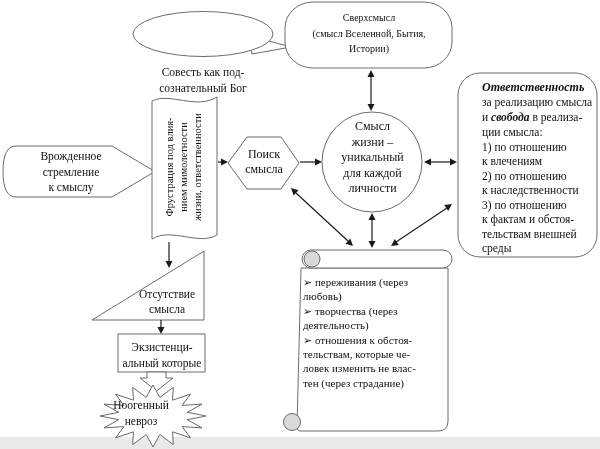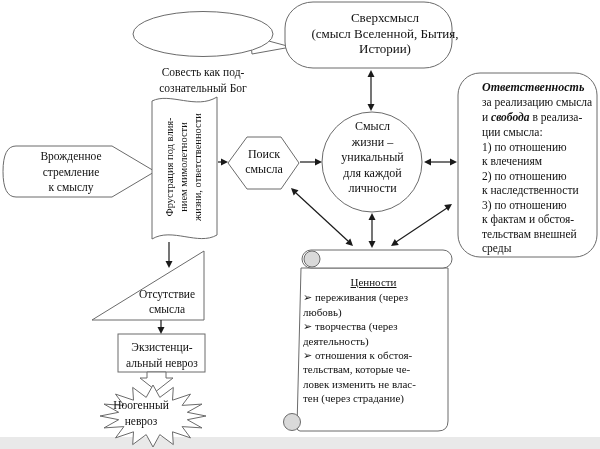--- a/index.html
+++ b/index.html
@@ -100,21 +100,21 @@
     </g>
     <g>
       <line class="aline" x1="161" y1="320" x2="161" y2="329"></line>
       <polygon class="ahead" points="161,334 157.5,327 164.5,327"></polygon>
     </g>
   </svg>
 
   <div class="t c" style="left:138px;top:18px;width:130px;line-height:15.5px;margin-top:47px;">Совесть как под-
 сознательный Бог</div>
 
-  <div class="t c" style="left:304px;top:10px;width:162px;font-size:13px;line-height:15.5px;">Сверхсмысл
+  <div class="t c" style="left:288px;top:10px;width:162px;font-size:10px;line-height:15.5px;">Сверхсмысл
 (смысл Вселенной, Бытия,
 Истории)</div>
 
   <div class="t c" style="left:10px;top:149px;width:122px;line-height:15.5px;">Врожденное
 стремление
 к смыслу</div>
 
   <div id="flag-text" class="t">Фрустрация под влия-
 нием мимолетности
 жизни, ответственности</div>
@@ -137,32 +137,31 @@
 к влечениям
 2) по отношению
 к наследственности
 3) по отношению
 к фактам и обстоя-
 тельствам внешней
 среды</div>
   </div>
 
   <div id="scroll-text">
-    <div class="vtitle u">Ценности</div>
     <div class="vrow"><span>➢</span> <span class="bt">переживания (через
 любовь)</span></div>
     <div class="vrow"><span>➢</span> <span class="bt">творчества (через
 деятельность)</span></div>
     <div class="vrow"><span>➢</span> <span class="bt">отношения к обстоя-
 тельствам, которые че-
 ловек изменить не влас-
 тен (через страдание)</span></div>
   </div>
 
   <div class="t c" style="left:126px;top:287px;width:82px;">Отсутствие
 смысла</div>
 
   <div class="t c" style="left:119px;top:340px;width:86px;line-height:15.5px;">Экзистенци-
-альный невроз</div>
+альный которые</div>
 
   <div class="t c" style="left:96px;top:398px;width:90px;line-height:15.5px;text-align:center;">Ноогенный
 невроз</div>
 </div>
 
 </body></html>

